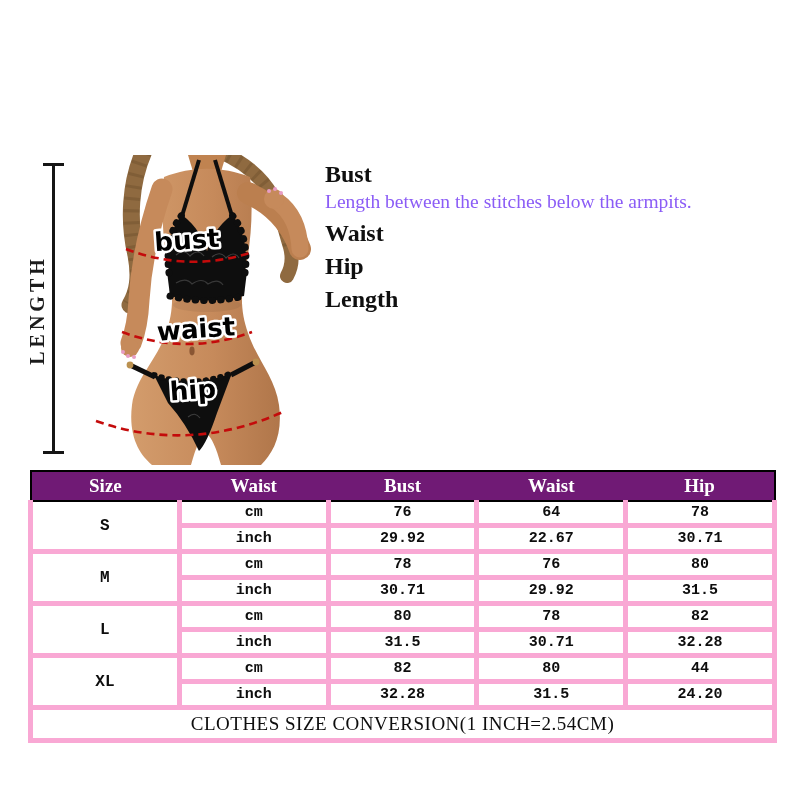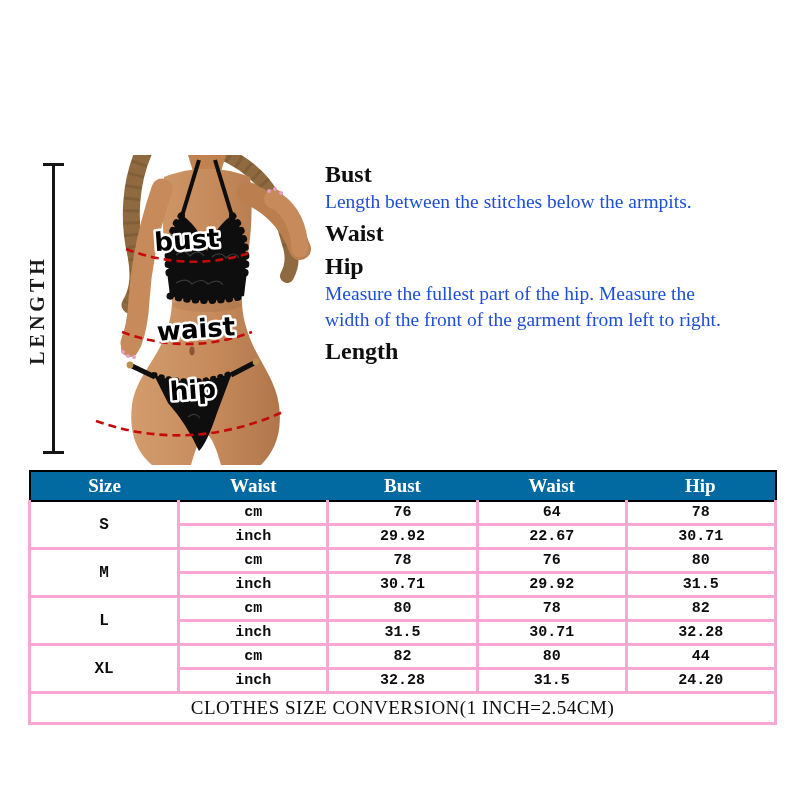--- a/index.html
+++ b/index.html
@@ -23,28 +23,28 @@
   .measure-line .cap.bottom{bottom:0;}
   .model{position:absolute;left:70px;top:155px;width:272px;height:310px;}
   .anno-label{font-family:"DejaVu Sans",sans-serif;font-weight:700;font-size:26px;
               fill:#000;stroke:#fff;stroke-width:5px;paint-order:stroke;stroke-linejoin:round;}
 
   
   .descriptions{position:absolute;left:325px;top:156px;width:470px;}
   .descriptions h3{margin:4px 0 0 0;font-family:"Liberation Serif",serif;
                    font-weight:700;font-size:24px;line-height:29px;color:#0f0f0f;}
   .descriptions p{margin:0;font-family:"Liberation Serif",serif;font-weight:400;
-                  font-size:19.5px;line-height:26px;color:#1d4ed8;white-space:pre-line;}
+                  font-size:19.5px;line-height:26px;color:#8b5cf6;white-space:pre-line;}
 
   
   .size-table{position:absolute;left:28px;top:470px;width:749px;
               border-collapse:collapse;table-layout:fixed;border:2px solid #000;}
-  .size-table th{background:#0369a1;color:#fff;font-family:"Liberation Serif",serif;
+  .size-table th{background:#701a75;color:#fff;font-family:"Liberation Serif",serif;
                  font-weight:600;font-size:19px;height:28px;padding:0;border:0;}
-  .size-table td{border:3px solid #f9a8d4;text-align:center;vertical-align:middle;
+  .size-table td{border:5px solid #f9a8d4;text-align:center;vertical-align:middle;
                  font-family:"Liberation Mono",monospace;font-weight:700;font-size:15px;
                  height:21px;padding:0;color:#0d0d0d;}
   .size-table tr.group-first td{border-top:2px solid #000;}
   .size-table td.size-cell{font-size:16px;}
   .size-table tr.footer-row td{border-top:2px solid #8b5cf6;height:28px;
                  font-family:"Liberation Serif",serif;font-weight:400;font-size:19px;
                  letter-spacing:0.5px;}
 </style>
 </head>
 <body>
@@ -141,22 +141,20 @@
       <text class="anno-label" x="126" y="183" text-anchor="middle" transform="rotate(-4 126 175)">waist</text>
       <text class="anno-label" x="123" y="244" text-anchor="middle" transform="rotate(-4 123 236)">hip</text>
     </g>
   </svg>
 
   <div class="descriptions">
     <h3>Bust</h3>
     <p>Length between the stitches below the armpits.</p>
     <h3>Waist</h3>
     <h3>Hip</h3>
-    <p>Measure the fullest part of the  hip. Measure the
-width of the front of the garment from left to right.</p>
     <h3>Length</h3>
   </div>
 
   <table class="size-table">
     <colgroup>
       <col style="width:20%">
         <col style="width:20%">
         <col style="width:20%">
       <col style="width:20%">
         <col style="width:20%">

